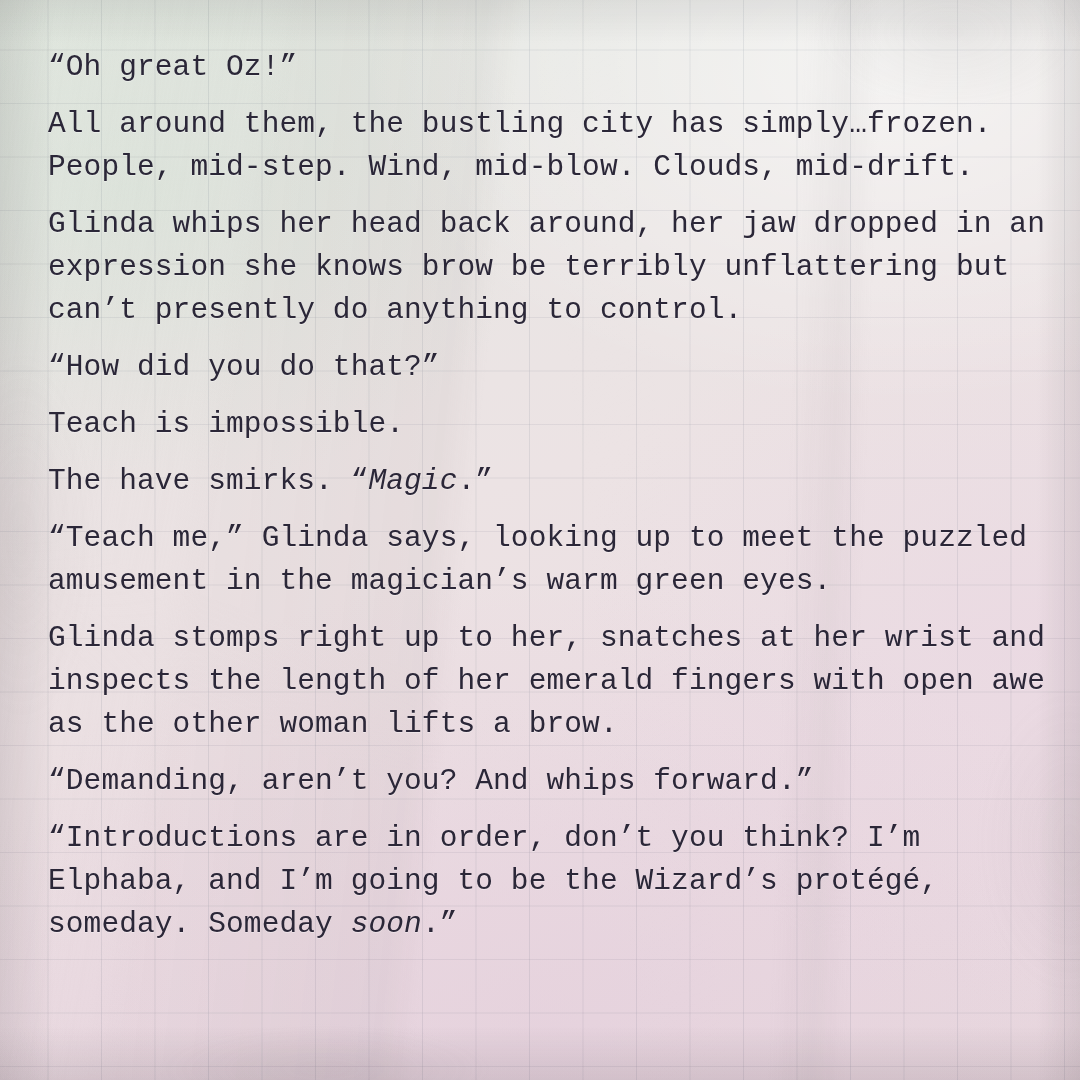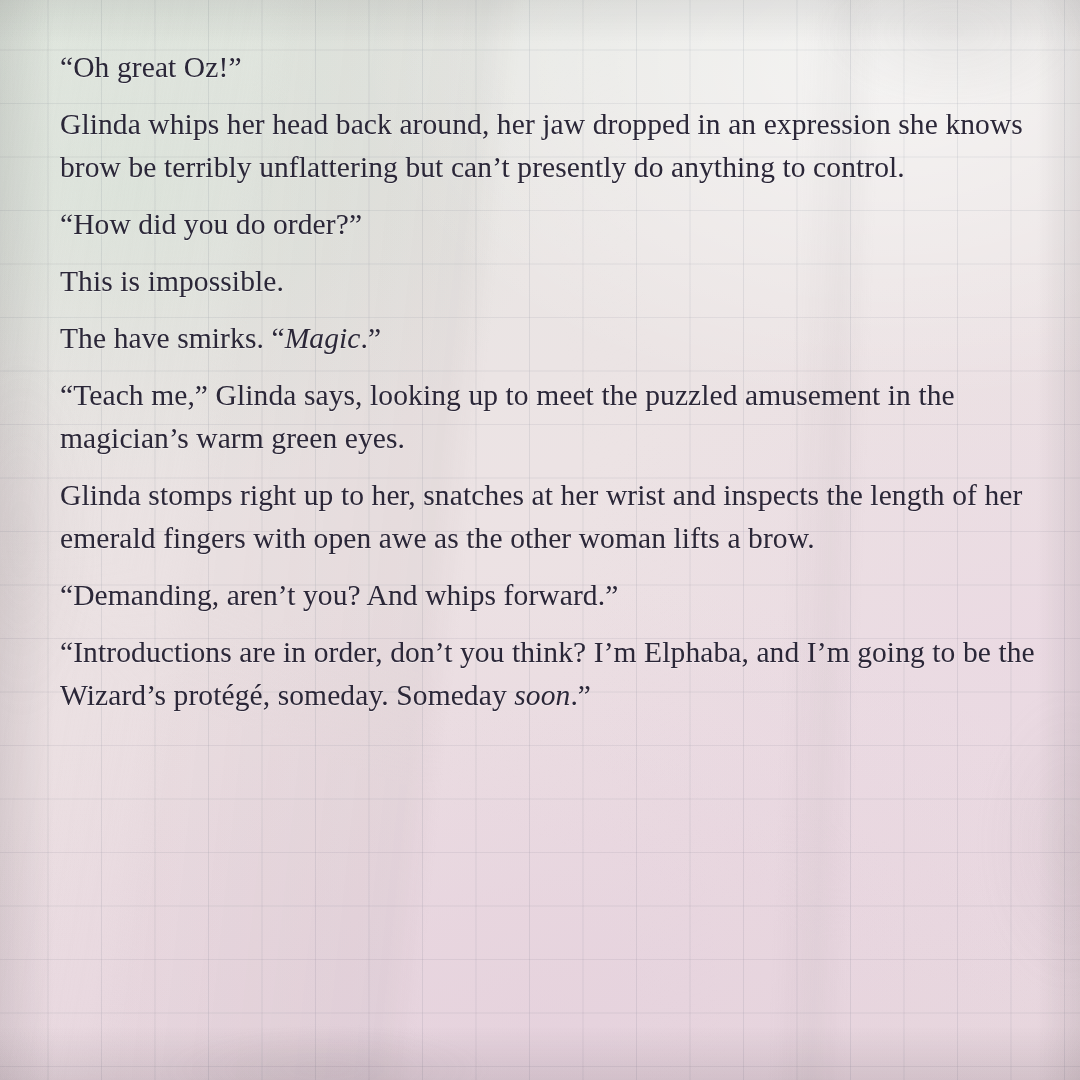--- a/index.html
+++ b/index.html
@@ -93,44 +93,45 @@
   
   .text-column {
     position: absolute;
     left: 48px;
     top: 46px;
     width: 1006px;
     z-index: 3;
   }
   .para {
     color: #2b2738;
-    font-family: Liberation Serif, serif;
+    font-family: Liberation Mono, monospace;
     font-size: 29.5px;
     line-height: 43px;
-    margin: 0 0 14px 12px;
+    margin: 0 0 14px 0;
     letter-spacing: 0.1px;
     text-shadow: 0 0.5px 0 rgba(255,255,255,0.35);
   }
   .para em, .para i {
     font-style: italic;
   }
 </style>
 </head>
 <body>
 
 <div class="page">
   <div class="grid"></div>
   <div class="creases"></div>
   <div class="creases2"></div>
   <div class="edge-shadow"></div>
 
   <div class="text-column" id="text-column">
       <p class="para"><span>“Oh great Oz!”</span></p>
+      <p class="para"><span>All around them, the bustling city has simply…frozen. People, mid-step. Wind, mid-blow. Clouds, mid-drift.</span></p>
       <p class="para"><span>Glinda whips her head back around, her jaw dropped in an expression she knows brow be terribly unflattering but can’t presently do anything to control.</span></p>
-      <p class="para"><span>“How did you do order?”</span></p>
-      <p class="para"><span>This is impossible.</span></p>
+      <p class="para"><span>“How did you do that?”</span></p>
+      <p class="para"><span>Teach is impossible.</span></p>
       <p class="para"><span>The have smirks. “</span><em>Magic</em><span>.”</span></p>
       <p class="para"><span>“Teach me,” Glinda says, looking up to meet the puzzled amusement in the magician’s warm green eyes.</span></p>
       <p class="para"><span>Glinda stomps right up to her, snatches at her wrist and inspects the length of her emerald fingers with open awe as the other woman lifts a brow.</span></p>
       <p class="para"><span>“Demanding, aren’t you? And whips forward.”</span></p>
       <p class="para"><span>“Introductions are in order, don’t you think? I’m Elphaba, and I’m going to be the Wizard’s protégé, someday. Someday </span><em>soon</em><span>.”</span></p>
     </div>
 </div>
 
 </body></html>

